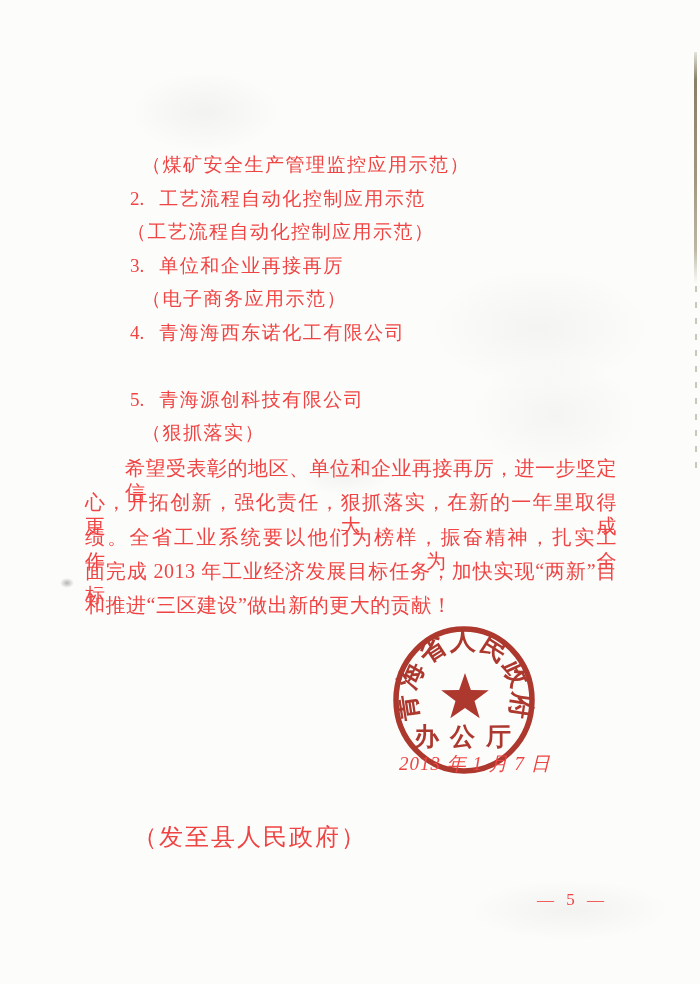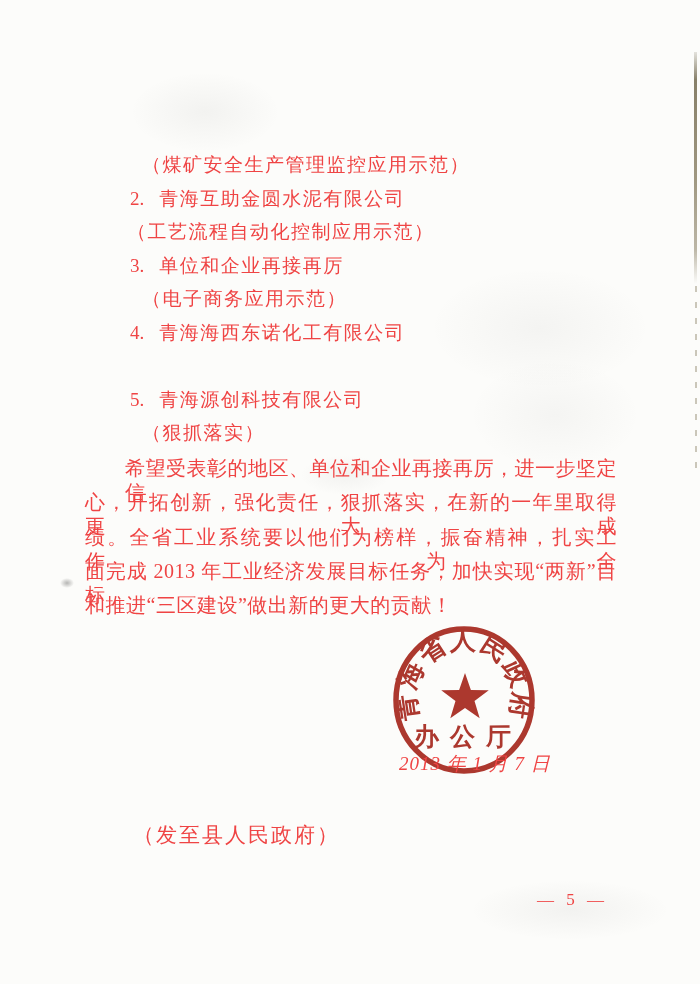--- a/index.html
+++ b/index.html
@@ -104,21 +104,21 @@
     top: 751px;
     font-size: 19px;
     letter-spacing: 1px;
     white-space: nowrap;
     font-style: italic;
   }
   .dist-note {
     position: absolute;
     left: 133px;
     top: 821px;
-    font-size: 21px;
+    font-size: 24px;
     letter-spacing: 2px;
     white-space: nowrap;
   }
   .page-num {
     position: absolute;
     left: 537px;
     top: 890px;
     font-size: 17px;
     letter-spacing: 4px;
     white-space: nowrap;
@@ -135,21 +135,21 @@
   <div class="smudge s2"></div>
   <div class="smudge s3"></div>
   <div class="smudge s4"></div>
   <div class="smudge s5"></div>
   <div class="smudge s6"></div>
 
   <div class="line" style="left:142px; top:154px">（煤矿安全生产管理监控应用示范）</div>
 
   <div class="line" style="left:130px; top:188px">
     <span class="num">2.</span>
-    <span>青海互助金圆水泥有限公司</span>
+    <span>工艺流程自动化控制应用示范</span>
   </div>
   <div class="line" style="left:127px; top:221px">（工艺流程自动化控制应用示范）</div>
 
   <div class="line" style="left:130px; top:255px">
     <span class="num">3.</span>
     <span>单位和企业再接再厉</span>
   </div>
   <div class="line" style="left:142px; top:288px">（电子商务应用示范）</div>
 
   <div class="line" style="left:130px; top:322px">

